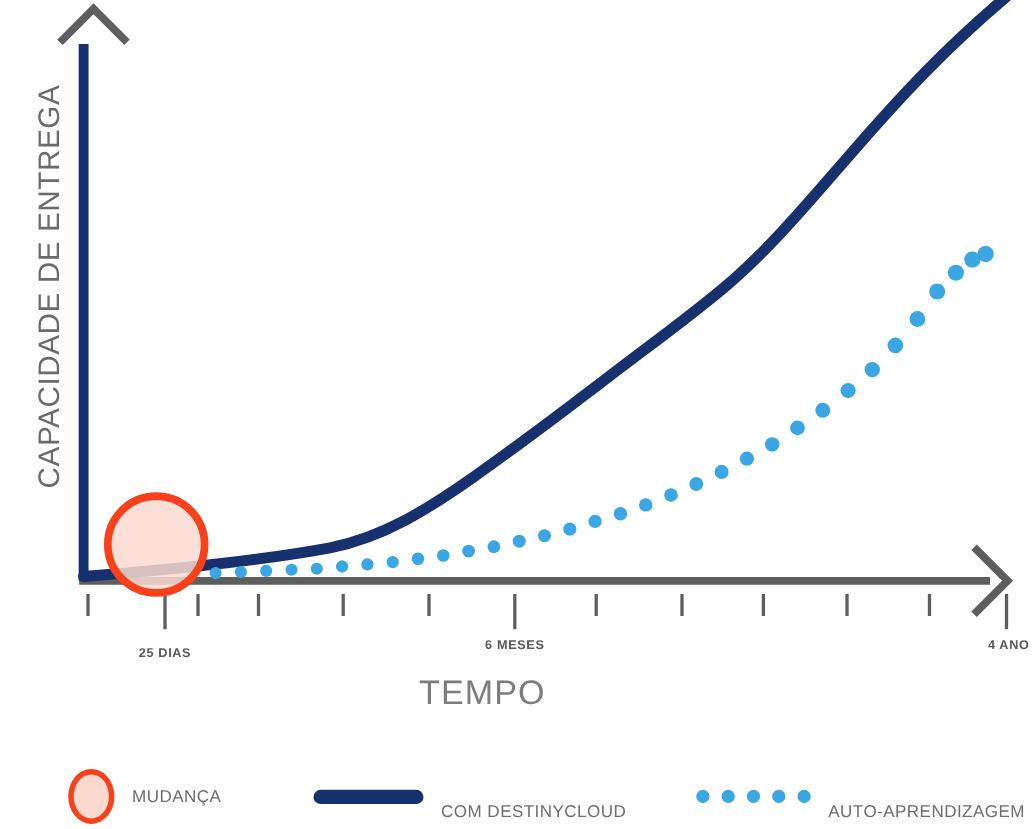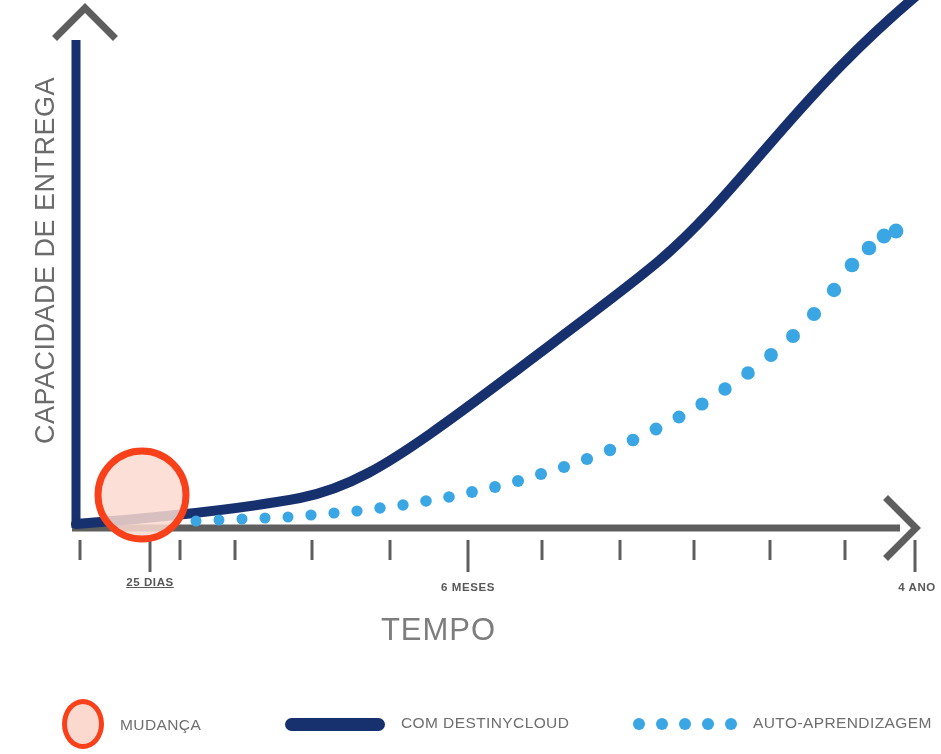--- a/index.html
+++ b/index.html
@@ -108,21 +108,21 @@
     border-radius: 50%;
     background: #3ba6e4;
   }
   .legend-label {
     margin-left: 16px;
     font-size: 15.5px;
     color: #6e6e70;
     letter-spacing: 0.4px;
     white-space: nowrap;
     align-self: flex-end;
-    padding-bottom: 22px;
+    padding-bottom: 6px;
   }
   .legend-item-mudanca .legend-label { padding-bottom: 20px; }
 </style>
 </head>
 <body>
 
 <div id="stage">
 
   <svg width="941" height="754" viewBox="0 0 941 754" style="position:absolute;left:0;top:0;">
 
@@ -195,21 +195,21 @@
       <circle cx="884" cy="236" r="7.4"></circle>
       <circle cx="896" cy="231" r="7.4"></circle>
     </g>
 
     <circle cx="142" cy="495" r="44" fill="#fcd9cf" fill-opacity="0.85" stroke="#f8401a" stroke-width="7"></circle>
   </svg>
 
   <div class="y-axis-title">CAPACIDADE DE ENTREGA</div>
   <div class="x-axis-title">TEMPO</div>
 
-  <div class="tick-label" style="left:150px;top:576px;text-decoration:underline;">25 DIAS</div>
+  <div class="tick-label" style="left:150px;top:588px;">25 DIAS</div>
   <div class="tick-label" style="left:468px;top:581px;">6 MESES</div>
   <div class="tick-label" style="left:917px;top:581px;">4 ANO</div>
 
   <div class="legend">
 
     <div class="legend-item legend-item-mudanca">
       <span class="legend-swatch-circle"></span>
       <span class="legend-label">MUDANÇA</span>
     </div>
 

